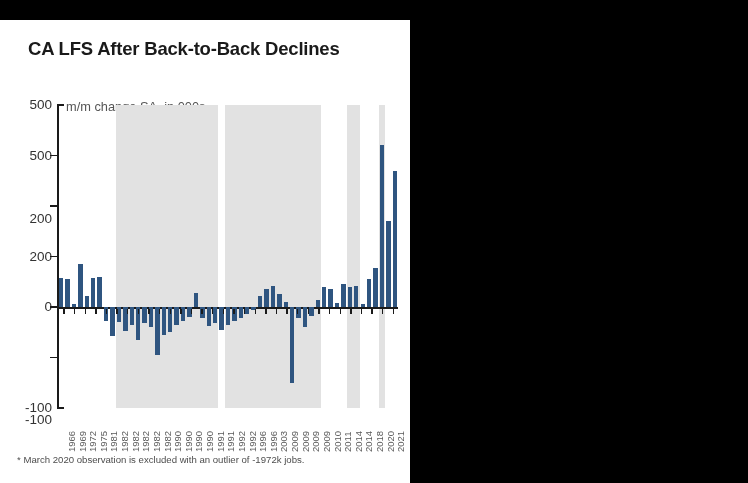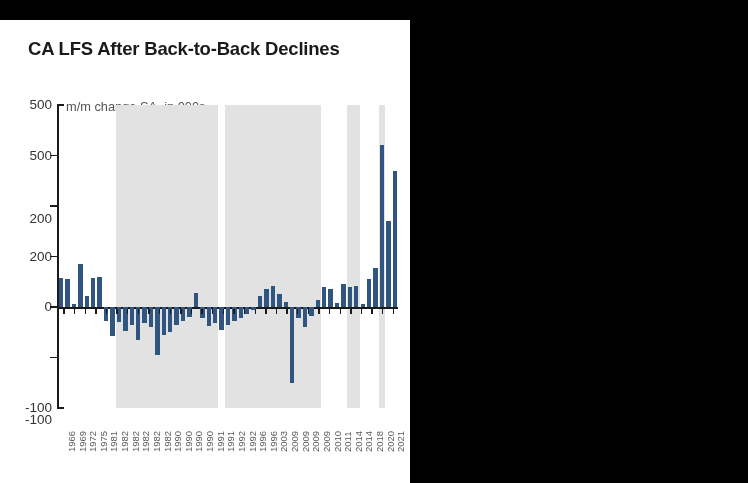--- a/index.html
+++ b/index.html
@@ -209,20 +209,21 @@
         <div class="xlab" style="left: 321.913px; top: 432px;">2009</div>
         <div class="xlab" style="left: 332.538px; top: 432px;">2010</div>
         <div class="xlab" style="left: 343.163px; top: 432px;">2011</div>
         <div class="xlab" style="left: 353.788px; top: 432px;">2014</div>
         <div class="xlab" style="left: 364.413px; top: 432px;">2014</div>
         <div class="xlab" style="left: 375.038px; top: 432px;">2018</div>
         <div class="xlab" style="left: 385.663px; top: 432px;">2020</div>
         <div class="xlab" style="left: 396.288px; top: 432px;">2021</div>
       </div>
 
+    <div id="footnote">* March 2020 observation is excluded with an outlier of -1972k jobs.</div>
   <div class="ycap" style="top: 84.2px;"></div>
       <div class="ytick" style="top: 134.7px;"></div>
       <div class="ytick" style="top: 185.2px;"></div>
       <div class="ytick" style="top: 235.7px;"></div>
       <div class="ytick" style="top: 286.2px;"></div>
       <div class="ytick" style="top: 336.7px;"></div>
       <div class="ycap" style="top: 387.2px;"></div>
     </div>
 </div>
 

